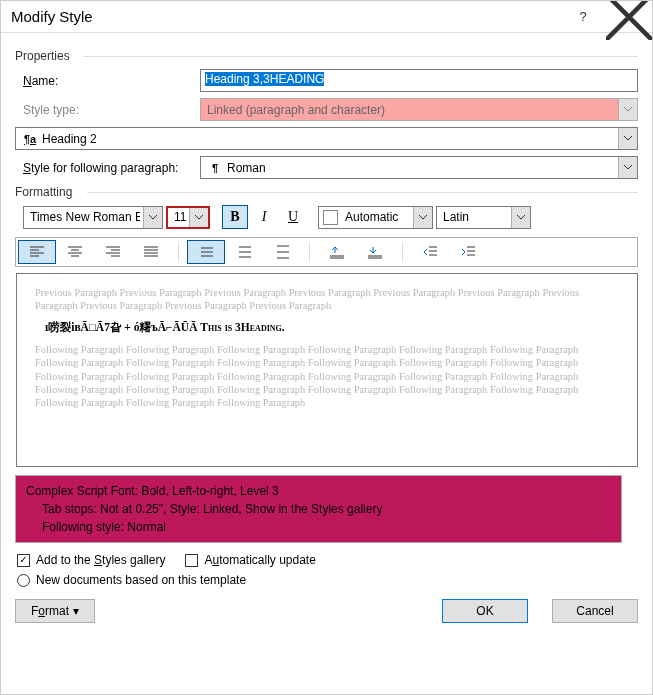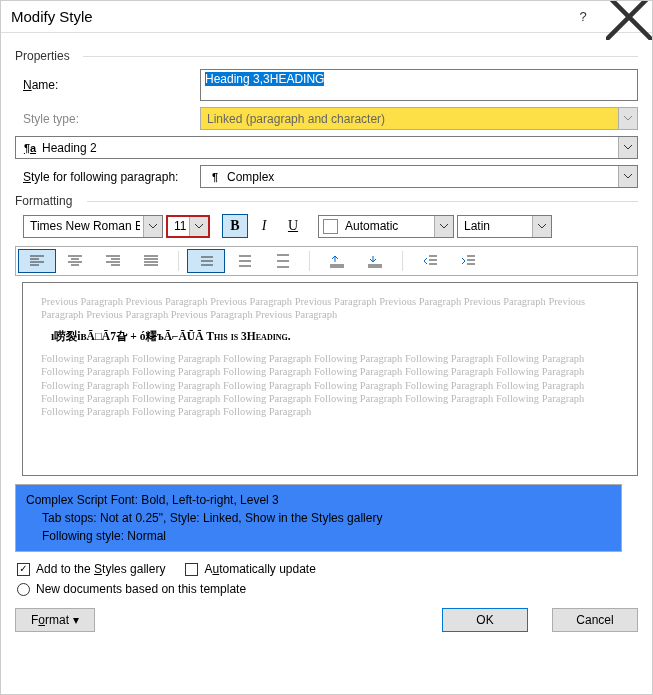--- a/index.html
+++ b/index.html
@@ -54,21 +54,21 @@
     align-items: center;
     margin: 6px 0;
   }
   .row label.field-label {
     width: 185px;
     padding-left: 8px;
   }
   .underline-key { text-decoration: underline; }
   .text-input {
     flex: 1;
-    height: 32px;
+    height: 23px;
     border: 1px solid #7a7a7a;
     padding: 2px 4px;
     font-size: 12px;
     font-family: inherit;
   }
   .text-input.selected {
     background: #fff;
   }
   .text-input.selected .sel {
     background: #0078d7;
@@ -78,21 +78,21 @@
     flex: 1;
     display: flex;
     align-items: center;
     height: 23px;
     border: 1px solid #adadad;
     background: #e1e1e1;
     position: relative;
     padding: 0 22px 0 6px;
   }
   .combo.white { background: #fff; border:1px solid #7a7a7a; }
-  .combo.disabled { background: #fde047; color:#666;}
+  .combo.disabled { background: #fca5a5; color:#666;}
   .combo .drop {
     position: absolute;
     right: 0; top: 0; bottom: 0;
     width: 19px;
     border-left: 1px solid #adadad;
     display: flex;
     align-items: center;
     justify-content: center;
     background: #e1e1e1;
   }
@@ -125,21 +125,21 @@
   .fmt-btn {
     width: 26px; height: 24px;
     border: 1px solid transparent;
     display: flex; align-items: center; justify-content: center;
     font-family: "Times New Roman", serif;
     font-size: 14px;
   }
   .fmt-btn.bold { font-weight: bold; border:1px solid #005499; background:#cde6f7; }
   .fmt-btn.italic { font-style: italic; }
   .fmt-btn.under { text-decoration: underline; }
-  .color-combo { width: 136px; flex: none; padding-left:6px; }
+  .color-combo { width: 115px; flex: none; padding-left:6px; }
   .lang-combo { width: 95px; flex:none; }
   .para-bar {
     display:flex;
     align-items:center;
     border:1px solid #adadad;
     background:#fff;
     height:30px;
     padding:2px;
     margin: 0 0 6px 0;
   }
@@ -149,30 +149,30 @@
     width:38px; height:24px;
     border:1px solid transparent;
     display:flex; align-items:center; justify-content:center;
   }
   .para-btn.active { border:1px solid #005499; background:#cde6f7; }
   .para-btn svg { width:16px; height:14px; }
   .preview-box {
     border:1px solid #7a7a7a;
     background:#fff;
     padding: 12px 18px;
-    margin: 4px 0 8px 7px;
+    margin: 4px 0 8px 1px;
     height: 194px;
     overflow:hidden;
   }
   .prev-gray { color:#b8b8b8; font-size:10.5px; line-height:1.25; font-family: "Times New Roman", serif;}
   .prev-sample { margin:8px 0 8px 10px; font-weight:bold; font-size:11.5px; font-family:"Times New Roman",serif;}
   .prev-sample .sc { font-variant: small-caps; }
   .desc-box {
     border:1px solid #adadad;
-    background:#3b82f6;
+    background:#be185d;
     padding:6px 10px;
     margin: 4px 16px 10px 0;
     line-height:1.5;
   }
   .desc-box div.indent { padding-left: 16px; }
   .checkbox-row { display:flex; gap:20px; align-items:center; margin:4px 0; padding-left:2px;}
   .chk { display:flex; align-items:center; gap:6px; }
   .chk-box {
     width:13px; height:13px;
     border:1px solid #333;
@@ -257,21 +257,21 @@
             <polyline points="0,0 4,4 8,0" fill="none" stroke="#333" stroke-width="1"></polyline>
           </svg>
         </div>
     </div>
   </div>
 
   <div class="row">
     <label class="field-label"><span></span><span class="underline-key">S</span><span>tyle for following paragraph:</span></label>
     <div class="combo white">
       <span class="style-icon">¶</span>
-      <span>Complex</span>
+      <span>Roman</span>
       <div class="drop">
           <svg viewBox="0 0 8 5">
             <polyline points="0,0 4,4 8,0" fill="none" stroke="#333" stroke-width="1"></polyline>
           </svg>
         </div>
     </div>
   </div>
 
   <div class="group-label formatting">Formatting</div>
 

